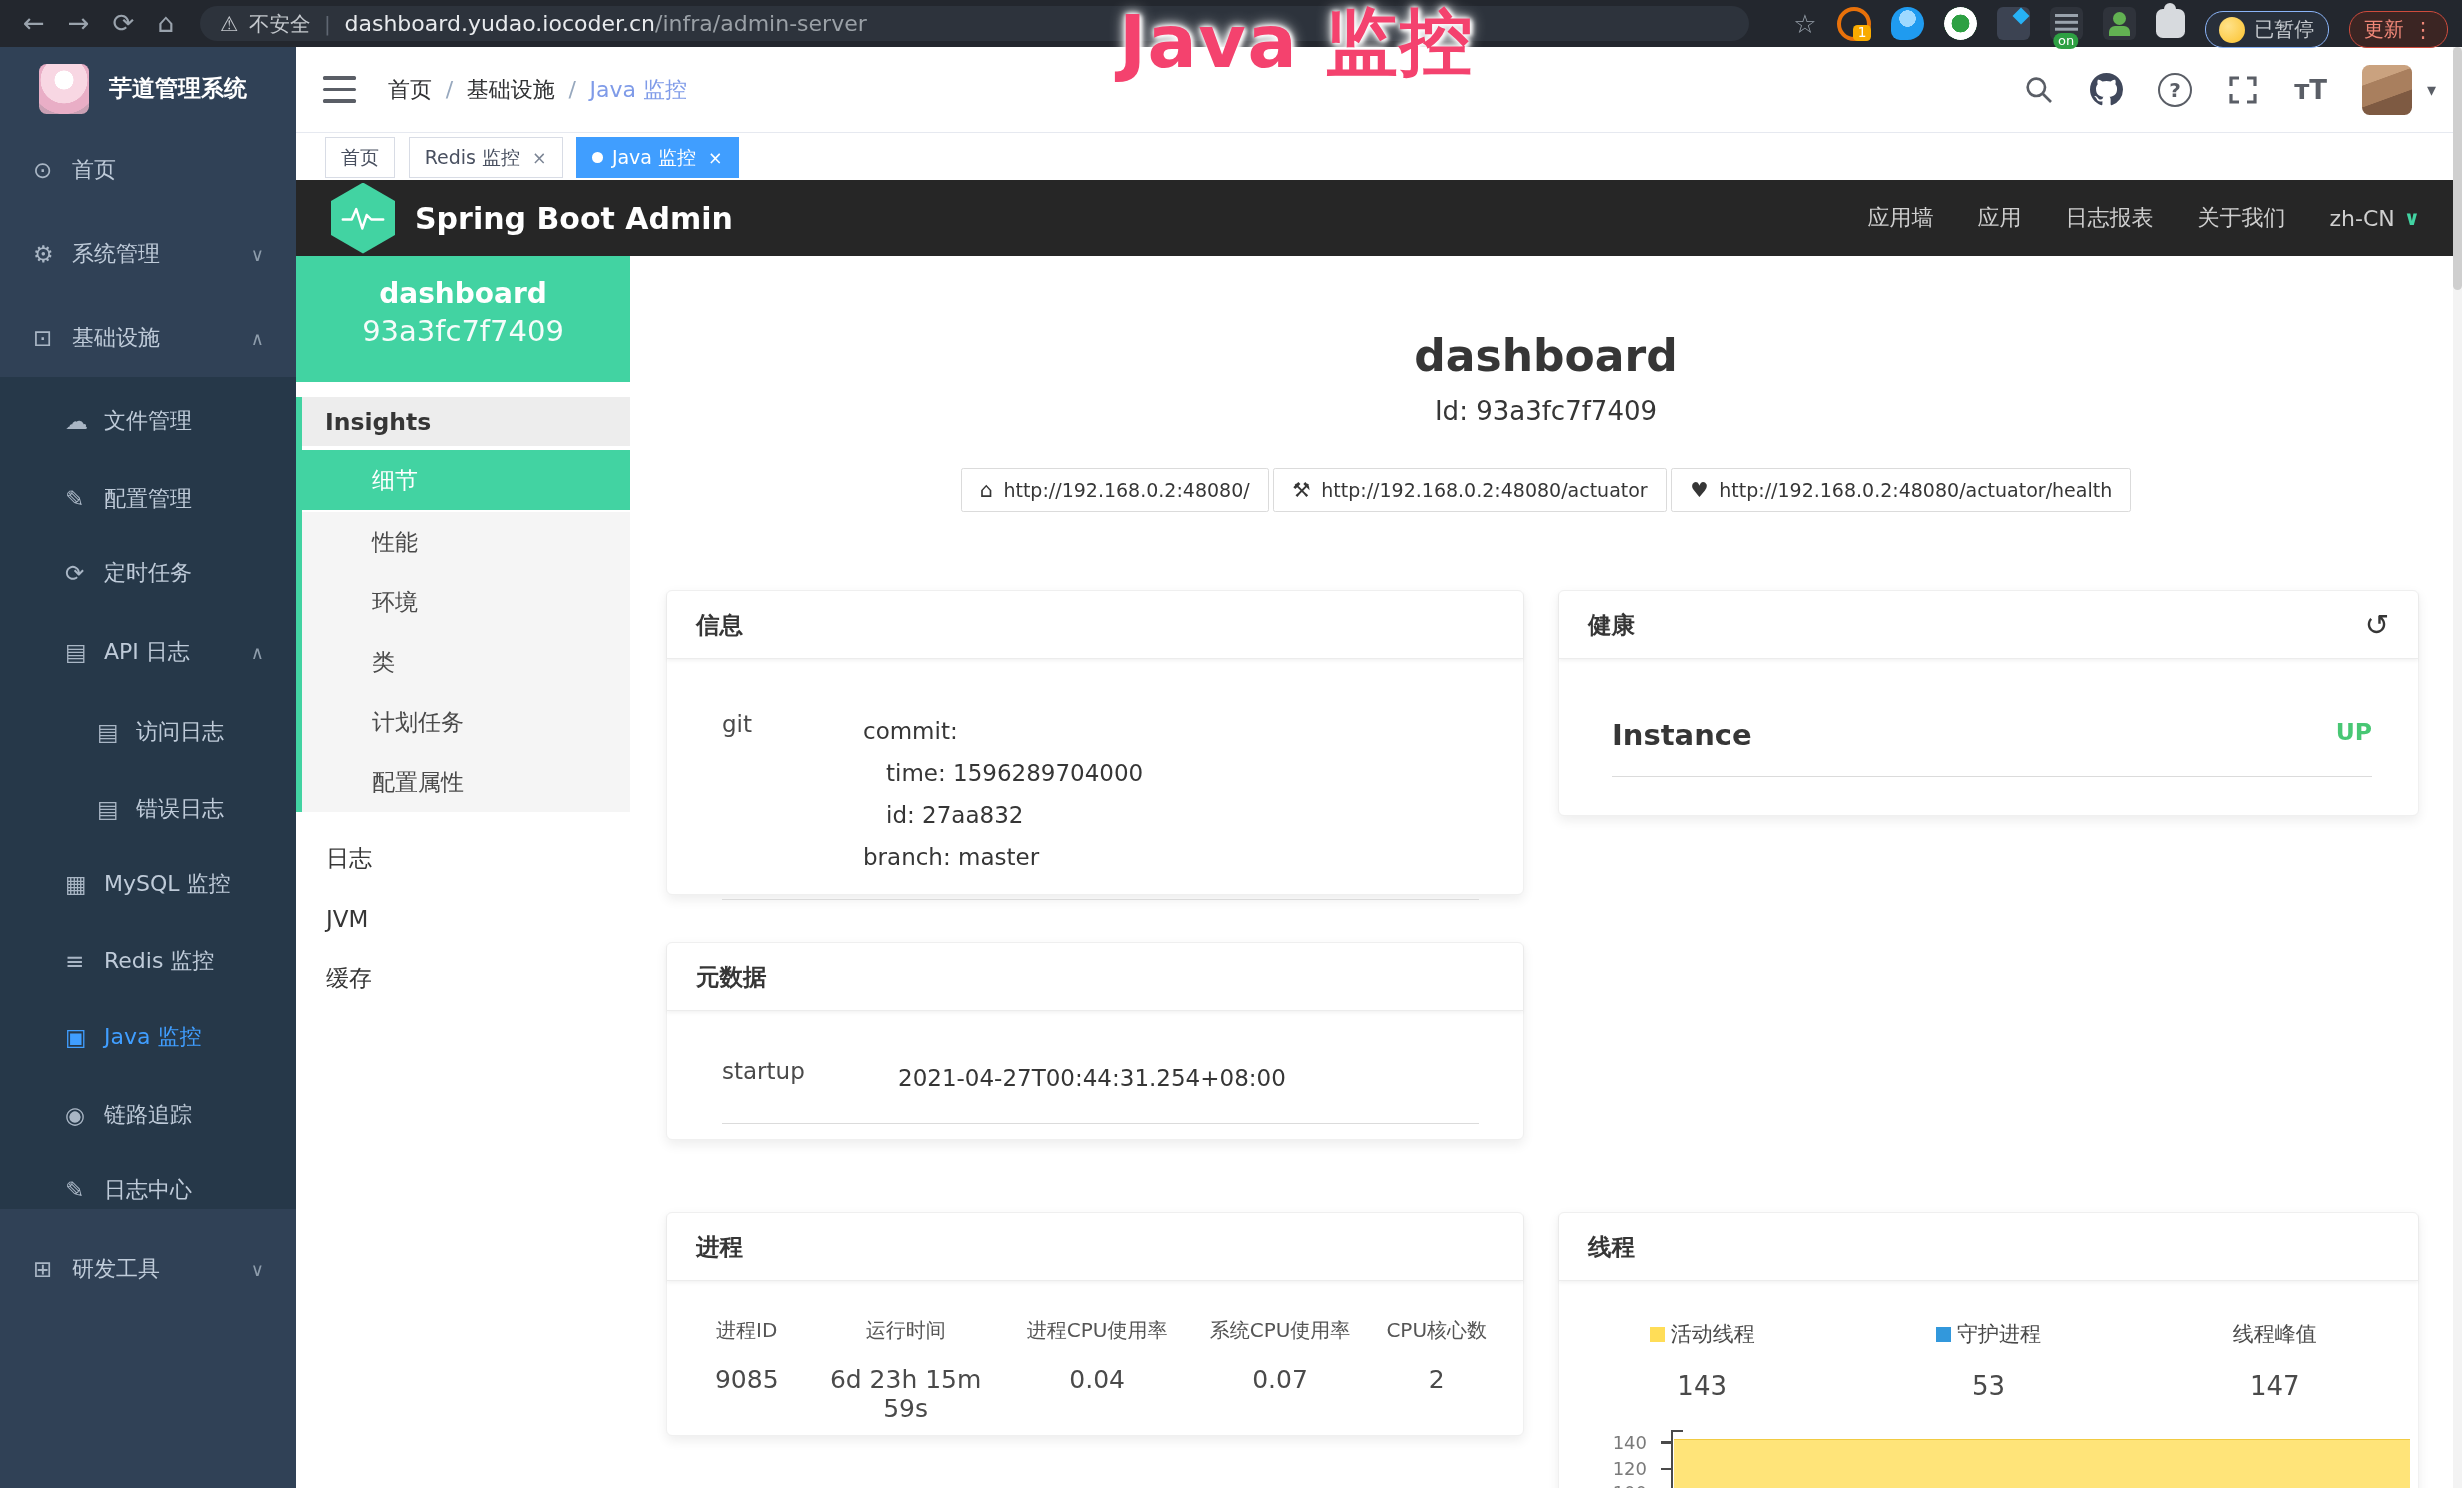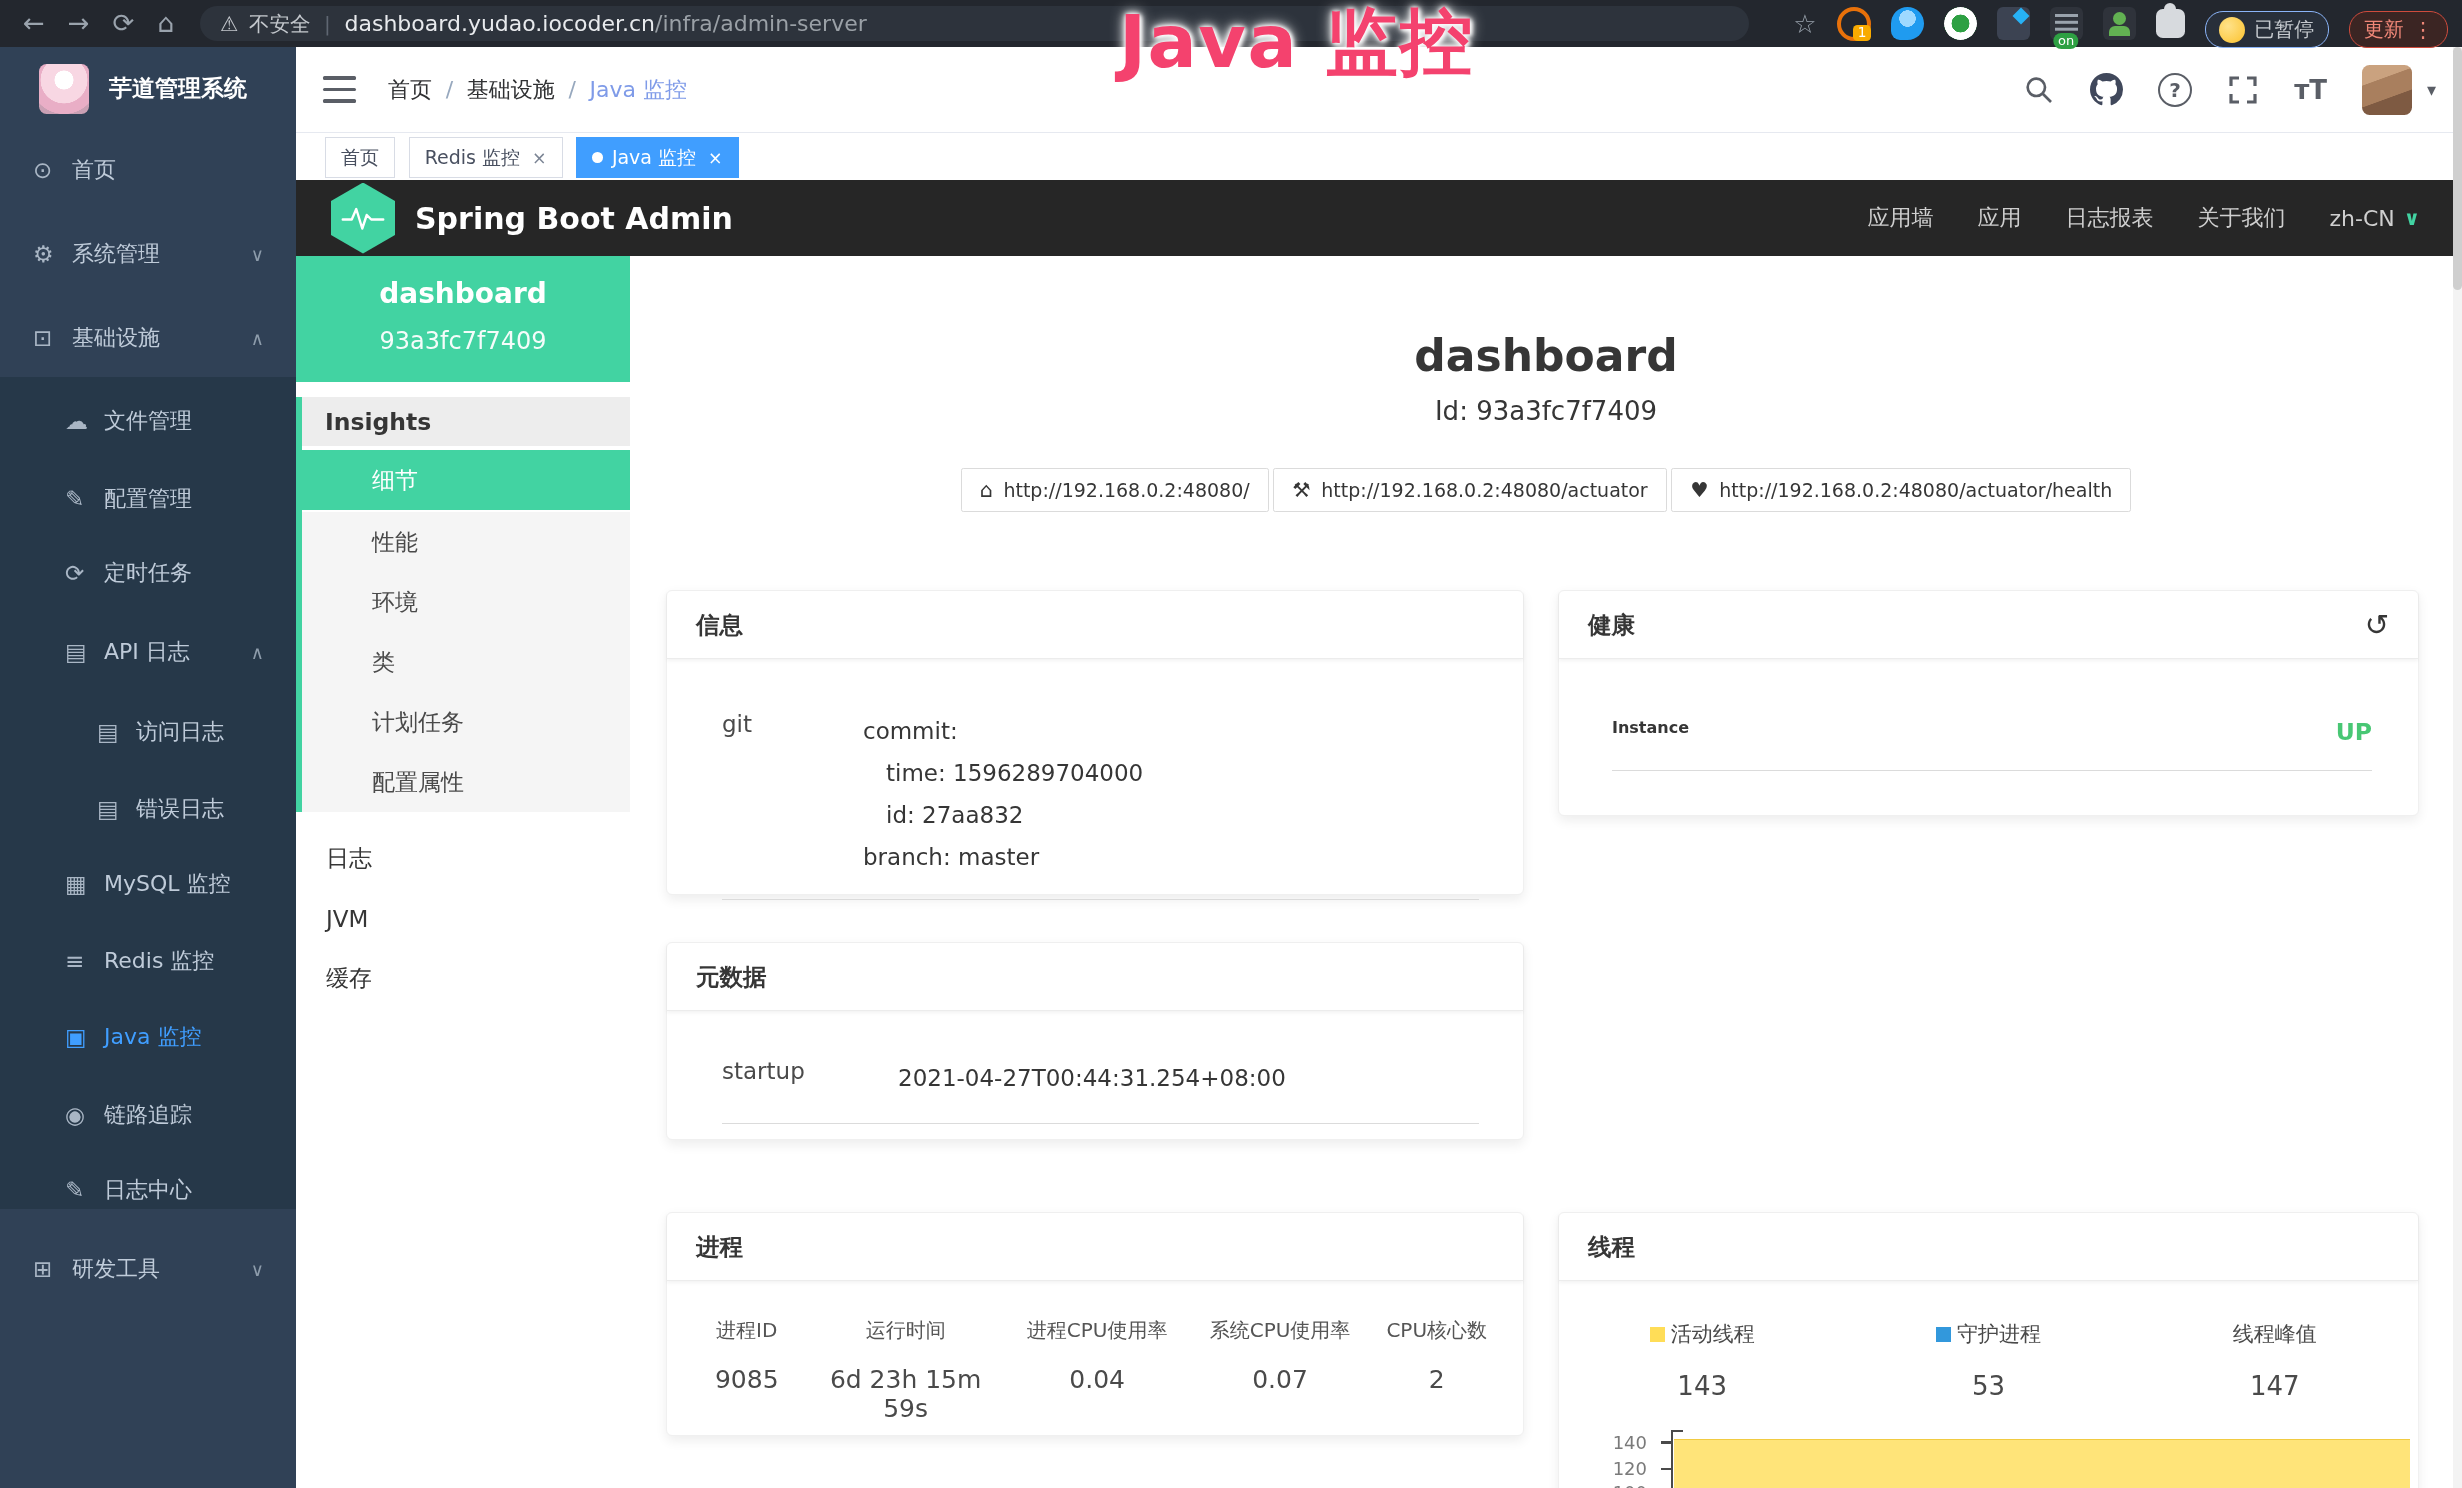--- a/index.html
+++ b/index.html
@@ -78,21 +78,21 @@
             clip-path:polygon(50% 0,100% 26%,100% 74%,50% 100%,0 74%,0 26%);
             display:flex;align-items:center;justify-content:center;}
   .sba-title{margin-left:20px;font-size:30px;font-weight:bold;color:#fff;white-space:nowrap;}
   .sba-nav{margin-left:auto;display:flex;align-items:center;gap:44px;margin-right:42px;font-size:22px;color:#cfcfcf;white-space:nowrap;}
   .sba-locale{display:flex;align-items:center;gap:9px;}
   .sba-locale .lc{color:#42d3a2;font-size:20px;font-weight:bold;}
 
   .sba-sidebar{position:absolute;left:0;top:209px;width:334px;bottom:0;background:#fff;}
   .inst-head{height:126px;background:#42d3a2;color:#fff;text-align:center;padding-top:21px;box-sizing:border-box;}
   .inst-name{font-size:28px;font-weight:bold;}
-  .inst-id{font-size:24px;margin-top:17px;opacity:.95;}
+  .inst-id{font-size:29px;margin-top:4px;opacity:.95;}
   .insights-group{margin-top:15px;border-left:6.8px solid #42d3a2;}
   .insights-label{height:49px;background:#ededed;display:flex;align-items:center;padding-left:23px;
                   font-weight:bold;color:#363636;font-size:23.5px;border-bottom:2.3px solid #fff;}
   .sb-item{height:60px;display:flex;align-items:center;padding-left:70px;background:#f5f5f5;color:#4a4a4a;font-size:23px;}
   .sb-item.active{background:#42d3a2;color:#fff;border-top:2.3px solid #fff;border-bottom:2.3px solid #fff;}
   .sb-root{height:60px;display:flex;align-items:center;padding-left:30px;color:#363636;font-size:23px;background:#fff;}
   .sb-root.first{margin-top:16.7px;}
 
   .sba-content{position:absolute;left:334px;right:0;top:209px;bottom:0;background:#fff;}
   .main-title{margin-top:74px;text-align:center;font-size:44px;font-weight:bold;color:#363636;}
@@ -113,21 +113,21 @@
   .card-process{left:36px;top:956px;width:858px;height:224px;}
   .card-threads{left:928px;top:956px;width:861px;height:425px;}
 
   .kv{display:flex;margin:52px 44px 0 55px;border-bottom:0.8px solid #dbdbdb;padding-bottom:21px;}
   .kv-k{width:141px;color:#4a4a4a;font-size:23px;flex:none;}
   .kv-v{font-size:23px;color:#363636;line-height:1.82;}
   .kv-v .ind{padding-left:23px;}
   .meta-row{display:flex;margin:47px 44px 0 55px;border-bottom:0.8px solid #dbdbdb;padding-bottom:23px;}
   .meta-row .kv-k{width:176px;}
   .h-row{display:flex;justify-content:space-between;margin:59px 46px 0 53px;border-bottom:0.8px solid #dbdbdb;padding-bottom:24px;}
-  .h-name{font-size:16px;color:#363636;font-weight:600;}
+  .h-name{font-size:29px;color:#363636;font-weight:600;}
   .h-status{font-size:23.5px;font-weight:bold;color:#48c774;}
 
   .proc-table{display:flex;padding:36px 21px 0 21px;}
   .pcol{text-align:center;}
   .pcol .ph{font-size:20px;color:#555;}
   .pcol .pv{font-size:25px;color:#4a4a4a;margin-top:21px;}
   .pc1{flex:1.35;} .pc2{flex:2.3;} .pc3{flex:2.1;} .pc4{flex:2.1;} .pc5{flex:1.5;}
 
   .legend{display:flex;margin-top:39px;}
   .lcol{flex:1;text-align:center;}

